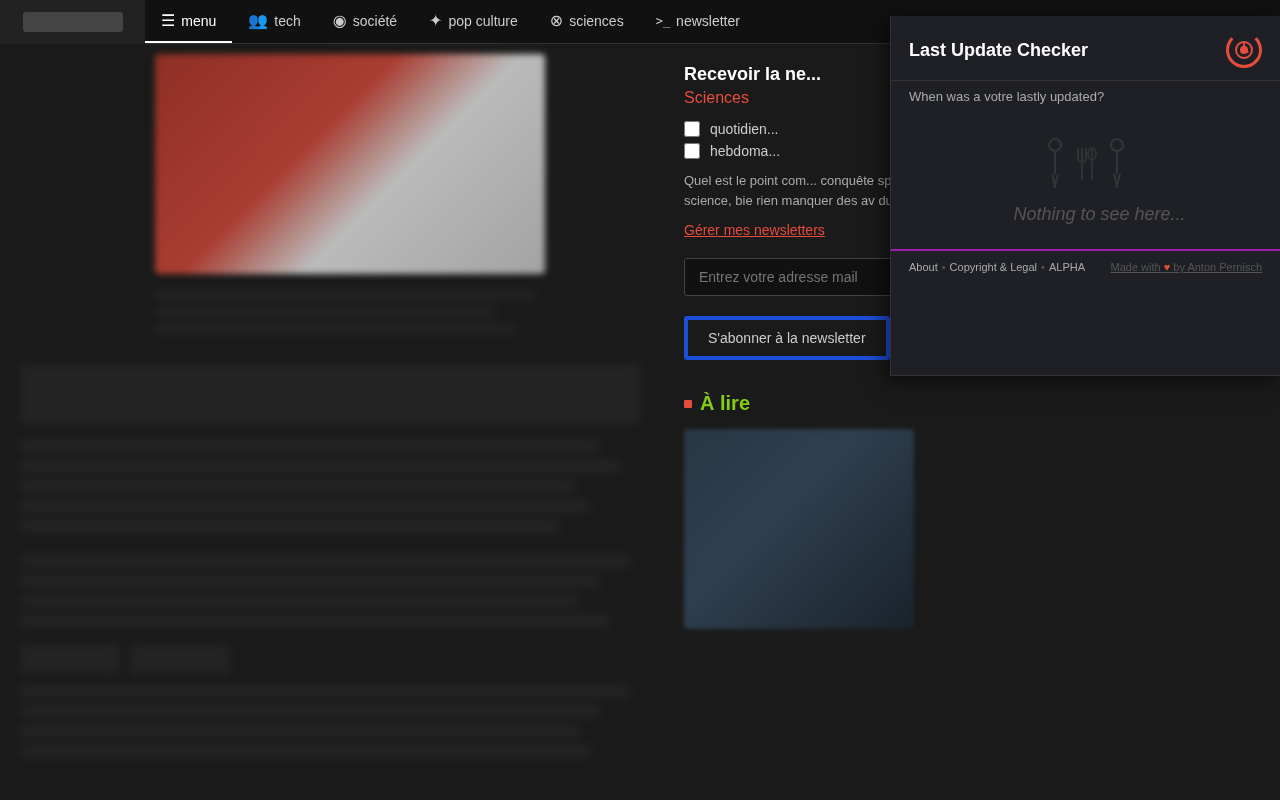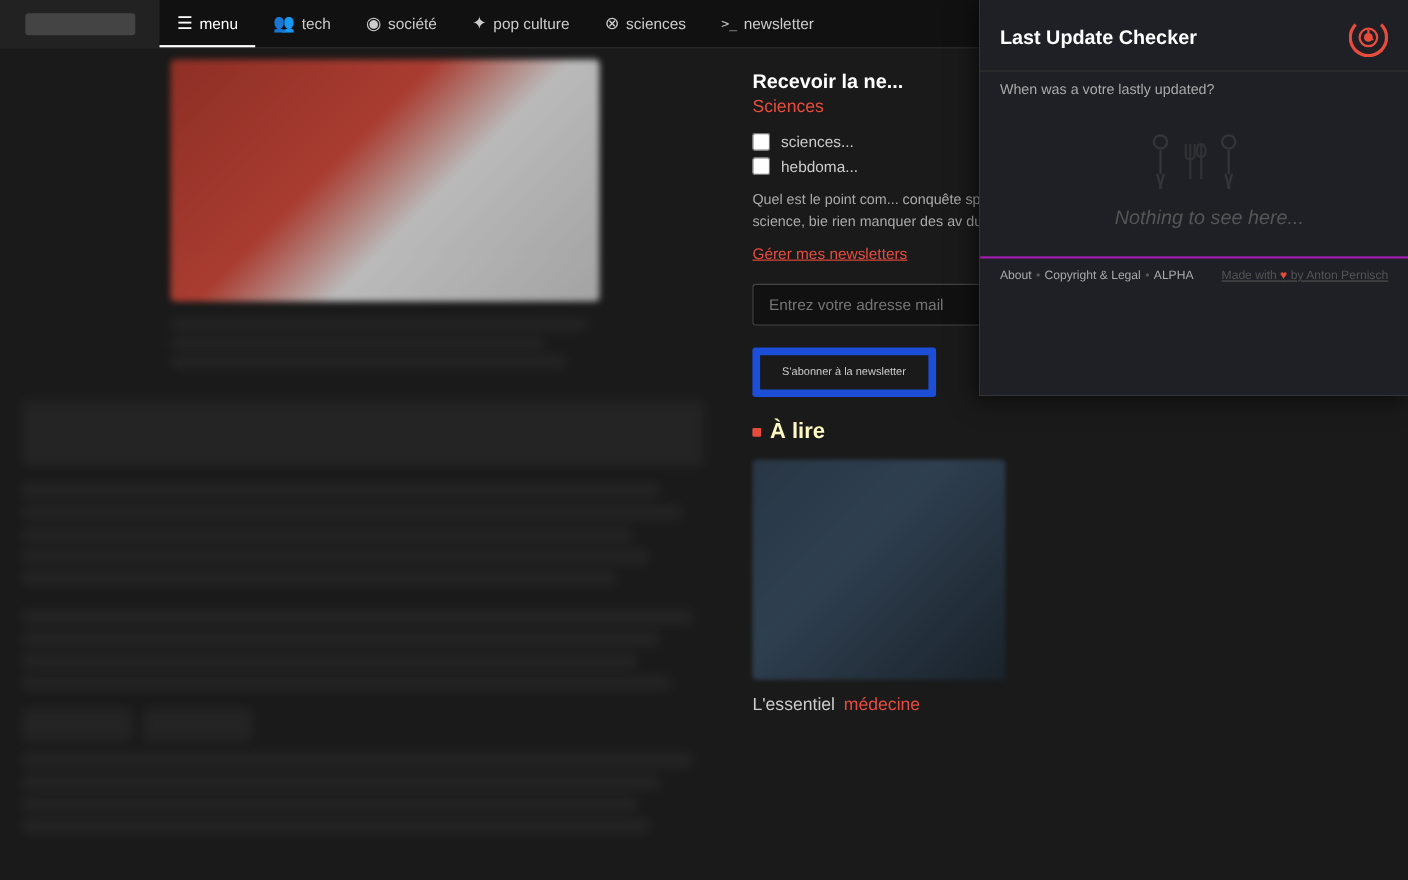--- a/index.html
+++ b/index.html
@@ -159,47 +159,47 @@
       width: 50px;
       height: 50px;
       display: flex;
       align-items: center;
       justify-content: center;
     }
     .email-icon svg { width: 44px; height: 44px; }
 
     .subscribe-btn {
       background: transparent;
-      border: 7px solid #1d4ed8;
+      border: 4px solid #1d4ed8;
       border-radius: 3px;
       color: #ccc;
-      font-size: 10px;
+      font-size: 14px;
       padding: 10px 20px;
       cursor: pointer;
       display: block;
-      margin-bottom: 20px;
+      margin-bottom: 32px;
     }
 
     
     .section-header {
       display: flex;
       align-items: center;
       gap: 8px;
       margin-bottom: 14px;
     }
     .section-dot {
       width: 8px;
       height: 8px;
       background: #e74c3c;
       border-radius: 1px;
     }
     .section-title {
       font-size: 20px;
       font-weight: 700;
-      color: #fef9c3;
+      color: #84cc16;
     }
     .article-image {
       width: 230px;
       height: 200px;
       background: linear-gradient(135deg, #2c3e50 0%, #34495e 40%, #1a252f 100%);
       border-radius: 4px;
       filter: blur(2px);
       opacity: 0.8;
       margin-bottom: 14px;
     }
@@ -215,21 +215,21 @@
     }
     .essentiel-category {
       color: #e74c3c;
       font-size: 16px;
       font-weight: 500;
     }
 
     
     .overlay-panel {
       position: absolute;
-      top: 0;
+      top: 16px;
       right: 0;
       width: 390px;
       min-height: 360px;
       background: #1e2025;
       border: 1px solid #333;
       border-top: none;
       border-right: none;
       z-index: 100;
       padding: 0;
       box-shadow: -4px 4px 20px rgba(0,0,0,0.6);
@@ -413,21 +413,21 @@
   <div class="blur-block" style="top:680px;left:20px;width:560px;height:14px;"></div>
   <div class="blur-block" style="top:700px;left:20px;width:570px;height:14px;"></div>
 </div>
 
 <div class="main-content">
   <p class="newsletter-title">Recevoir la ne...</p>
   <p class="newsletter-subtitle">Sciences</p>
 
   <div class="checkbox-row">
     <input type="checkbox" style="">
-    <span>sciences...</span>
+    <span>quotidien...</span>
   </div>
   <div class="checkbox-row">
     <input type="checkbox" style="">
     <span>hebdoma...</span>
   </div>
 
   <p class="newsletter-desc">Quel est le point com... conquête spatiale, le l'environnement et la rubrique science, bie rien manquer des av du savoir humain, ab newsletter.</p>
 
   <a class="manage-link">Gérer mes newsletters</a>
 
@@ -448,24 +448,20 @@
 
   <button class="subscribe-btn">S'abonner à la newsletter</button>
 
   <div class="section-header">
     <div class="section-dot"></div>
     <span class="section-title">À lire</span>
   </div>
 
   <div class="article-image"></div>
 
-  <div class="essentiel-row">
-    <span class="essentiel-label">L'essentiel</span>
-    <span class="essentiel-category">médecine</span>
-  </div>
 </div>
 
 <div class="overlay-panel">
   <div class="panel-header">
     <span class="panel-title">Last Update Checker</span>
     <div class="panel-icon">
       <svg width="20" height="20" viewBox="0 0 20 20">
         <circle cx="10" cy="10" r="8" fill="none" stroke="#e74c3c" stroke-width="2"></circle>
         <circle cx="10" cy="10" r="2" fill="#e74c3c"></circle>
         <line x1="10" y1="10" x2="10" y2="4" stroke="#e74c3c" stroke-width="2" stroke-linecap="round"></line>

